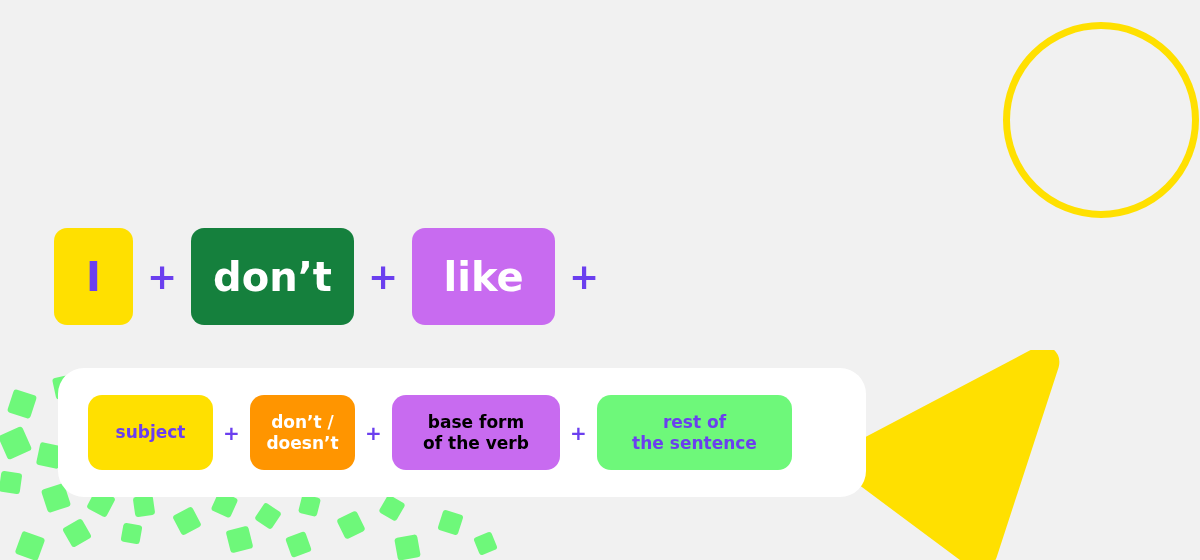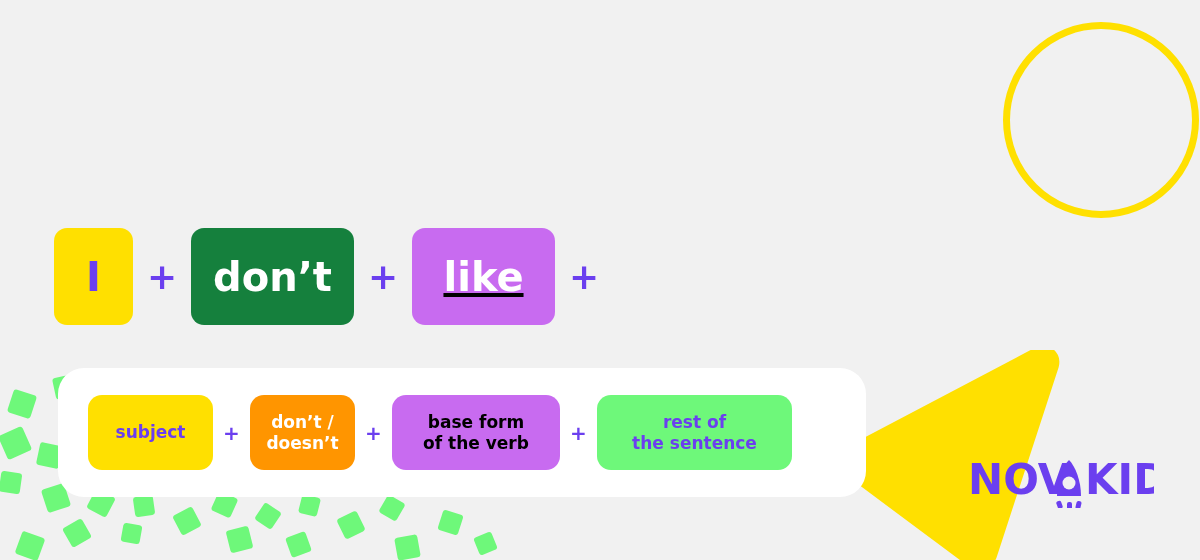--- a/index.html
+++ b/index.html
@@ -136,21 +136,21 @@
 
   <div id="example-row">
       <div class="word-box" style="background: rgb(255, 224, 0); width: 79px;">
         <span class="word-text" style="color: rgb(107, 63, 239);">I</span>
       </div>
       <div class="plus">+</div>
       <div class="word-box" style="background: #15803d; width: 163px;">
         <span class="word-text" style="color: rgb(255, 255, 255);">don’t</span>
       </div>
       <div class="plus">+</div>
-      <div class="word-box" style="background: rgb(200, 107, 240); width: 143px; text-decoration: underline;">
+      <div class="word-box" style="background: rgb(200, 107, 240); width: 143px;">
         <span class="word-text" style="color: rgb(255, 255, 255);">like</span>
       </div>
       <div class="plus">+</div>
     </div>
 
   <div id="panel"></div>
   <div id="formula-row">
       <div class="form-box" style="background: rgb(255, 224, 0); width: 125px;">
         <span class="form-text" style="color: rgb(107, 63, 239); text-align: right;">subject</span>
       </div>
@@ -164,26 +164,13 @@
         <span class="form-text" style="color: #000000;">base form
 of the verb</span>
       </div>
       <div class="plus-sm">+</div>
       <div class="form-box" style="background: rgb(110, 248, 122); width: 195px;">
         <span class="form-text" style="color: rgb(107, 63, 239);">rest of
 the sentence</span>
       </div>
     </div>
 
-  <div id="logo">
-    <svg width="186" height="56" viewBox="0 0 186 56">
-      <text x="0" y="42" font-family="DejaVu Sans, Liberation Sans, sans-serif" font-size="42" font-weight="700" fill="#6B3FEF">NOV</text>
-      <g>
-        <path d="M89 44 C89 28 95 14 101 8 C107 14 113 28 113 44 Z" fill="#6B3FEF"></path>
-        <circle cx="101" cy="31" r="6.5" fill="#f1f1f1"></circle>
-        <rect x="89" y="49" width="5" height="8" rx="2" transform="rotate(-20 91 53)" fill="#6B3FEF"></rect>
-        <rect x="99" y="50" width="5" height="9" rx="2" fill="#6B3FEF"></rect>
-        <rect x="108" y="49" width="5" height="8" rx="2" transform="rotate(14 110 53)" fill="#6B3FEF"></rect>
-      </g>
-      <text x="117" y="42" font-family="DejaVu Sans, Liberation Sans, sans-serif" font-size="42" font-weight="700" fill="#6B3FEF">KID</text>
-    </svg>
-  </div>
 </div>
 
 </body></html>

